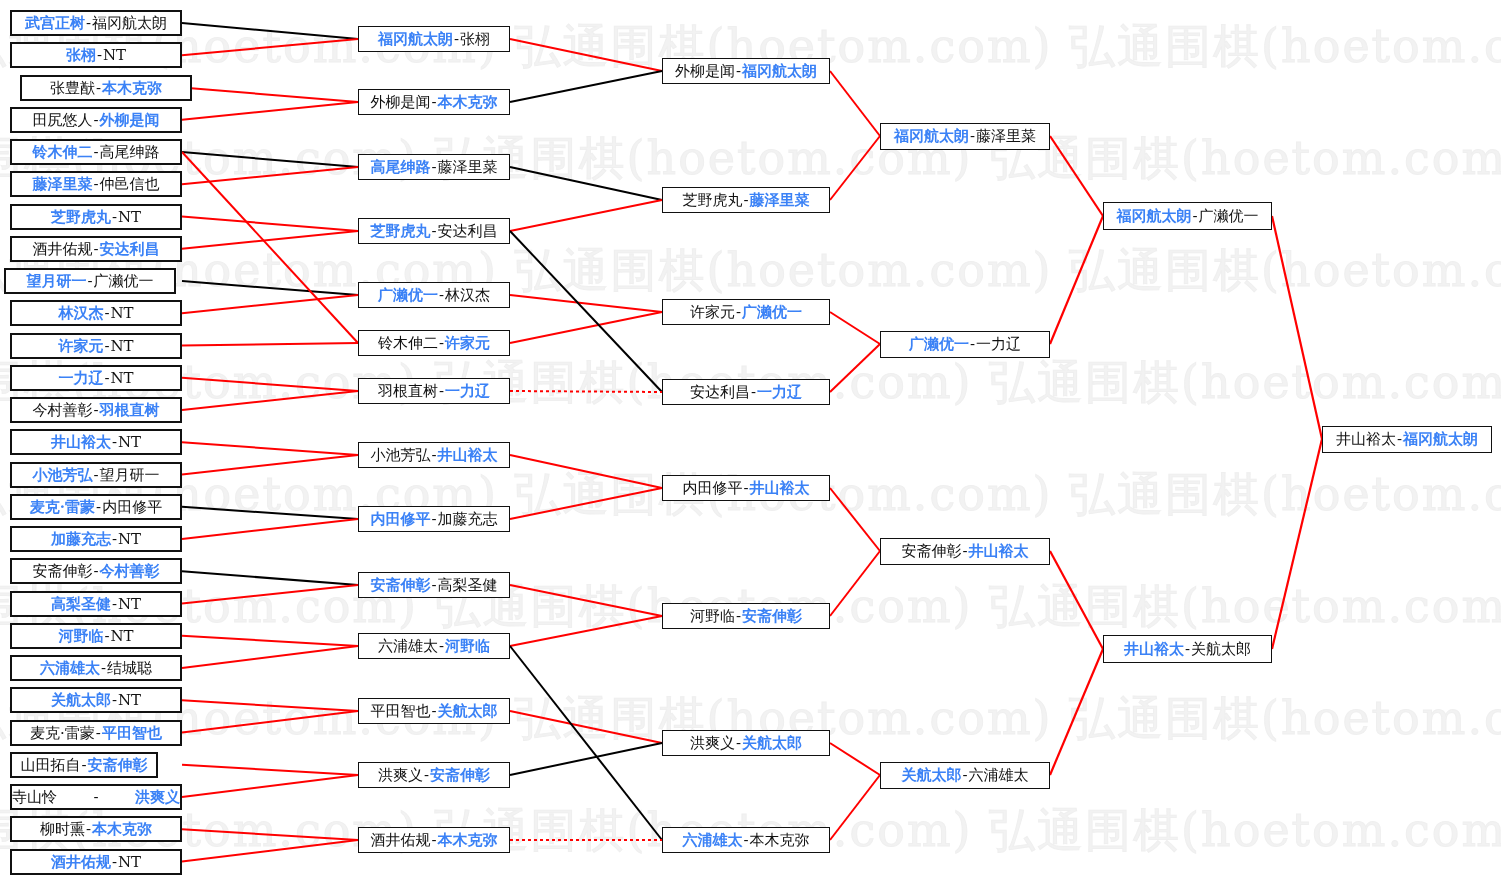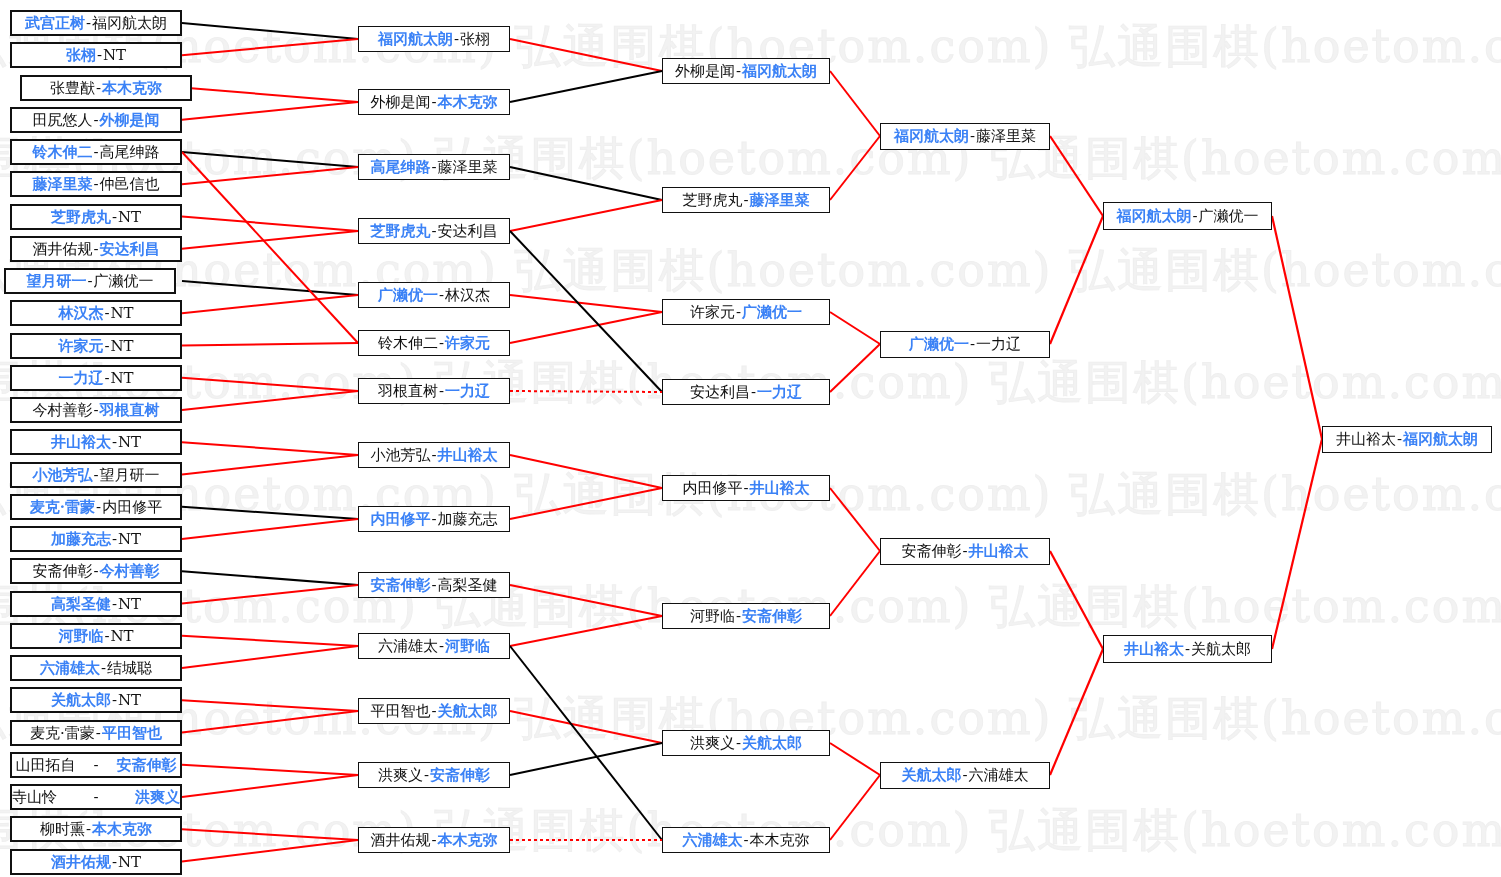--- a/index.html
+++ b/index.html
@@ -237,21 +237,21 @@
       <div class="box" style="left: 10px; top: 687px; width: 172px; height: 26px;">
         <span class="p win">关航太郎</span>
         <span class="sep">-</span>
         <span class="p los">NT</span>
       </div>
       <div class="box" style="left: 10px; top: 720px; width: 172px; height: 26px;">
         <span class="p los">麦克·雷蒙</span>
         <span class="sep">-</span>
         <span class="p win">平田智也</span>
       </div>
-      <div class="box" style="left: 10px; top: 752px; width: 172px; height: 26px; gap: 17px;">
+      <div class="box" style="left: 10px; top: 752px; width: 148px; height: 26px;">
         <span class="p los">山田拓自</span>
         <span class="sep">-</span>
         <span class="p win">安斋伸彰</span>
       </div>
       <div class="box" style="left: 10px; top: 784px; width: 172px; height: 26px; justify-content: space-between;">
         <span class="p los">寺山怜</span>
         <span class="sep">-</span>
         <span class="p win">洪爽义</span>
       </div>
       <div class="box" style="left: 10px; top: 816px; width: 172px; height: 26px;">

